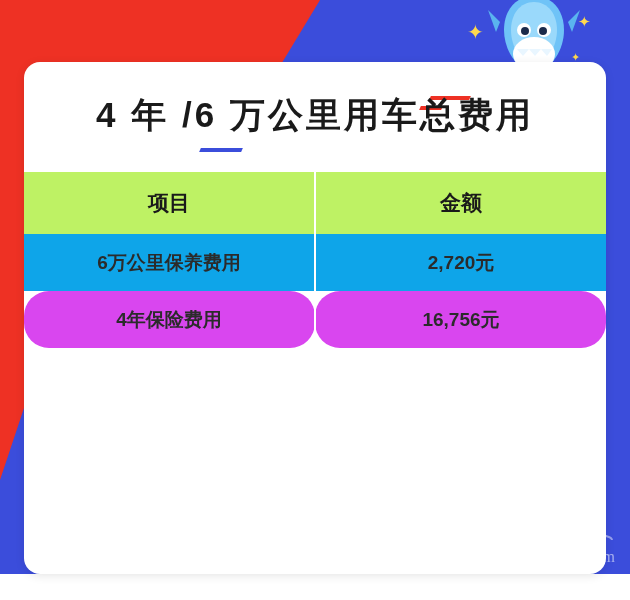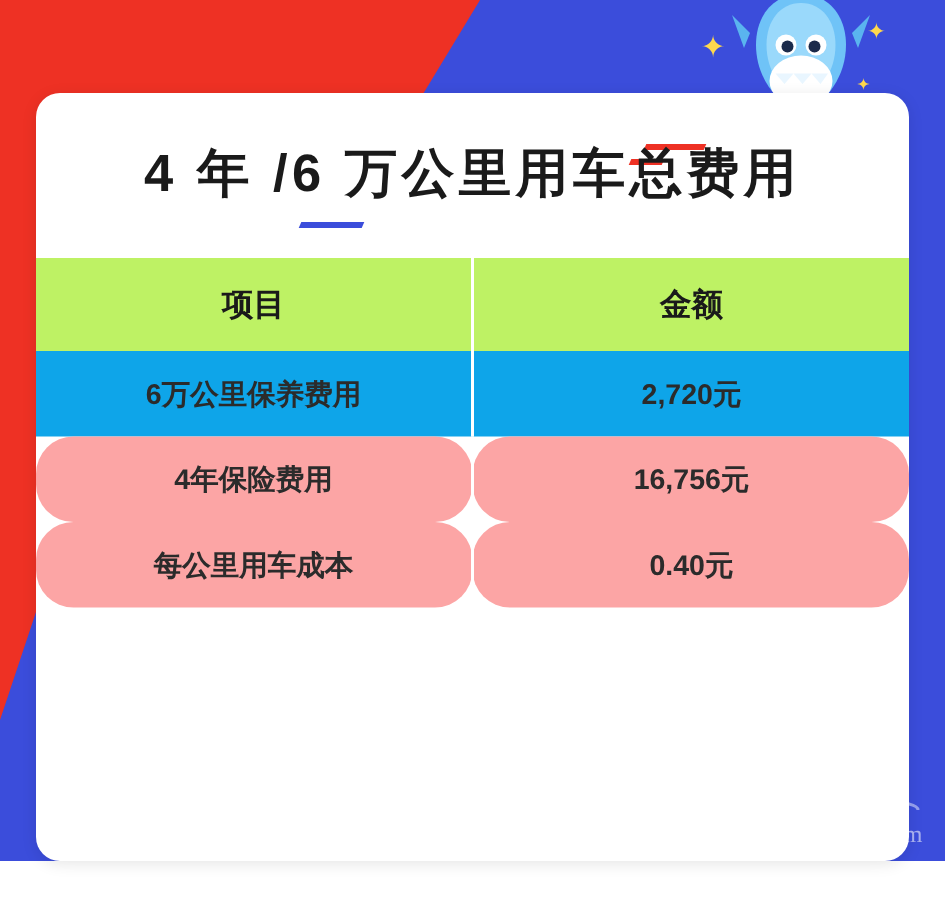--- a/index.html
+++ b/index.html
@@ -141,21 +141,21 @@
   table.cost-table th {
     font-size: 21px;
     color: #1a1a1a;
     height: 62px;
   }
   .col-left  { width: 50%; }
   .col-right { width: 50%; }
 
   .row-head td, .row-head th { background: #bef264; }
   .row-a td { background: #0ea5e9; }
-  .row-b td { background: #fca5a5; border-radius: 25px; }
+  .row-b td { background: #d946ef; border-radius: 25px; }
 
   
   td.cell-item, th.cell-item {
     border-right: 2px solid #ffffff;
   }
 
   
   .watermark {
     position: absolute;
     right: 14px;
@@ -224,24 +224,20 @@
       </thead>
       <tbody>
         <tr class="row-a">
           <td class="cell-item">6万公里保养费用</td>
           <td>2,720元</td>
         </tr>
         <tr class="row-b">
           <td class="cell-item">4年保险费用</td>
           <td>16,756元</td>
         </tr>
-        <tr class="row-b">
-          <td class="cell-item">每公里用车成本</td>
-          <td>0.40元</td>
-        </tr>
       </tbody>
     </table>
   </div>
 
   <svg class="wm-car" viewBox="0 0 64 26">
     <path d="M4 18 C4 14 10 13 16 12 C22 7 30 5 38 6 C46 7 52 11 56 14 C60 15 62 16 62 18" fill="none" stroke="#ffffff" stroke-width="2"></path>
     <circle cx="18" cy="19" r="4" fill="none" stroke="#ffffff" stroke-width="2"></circle>
     <circle cx="48" cy="19" r="4" fill="none" stroke="#ffffff" stroke-width="2"></circle>
   </svg>
   <div class="watermark">maiche.com</div>

